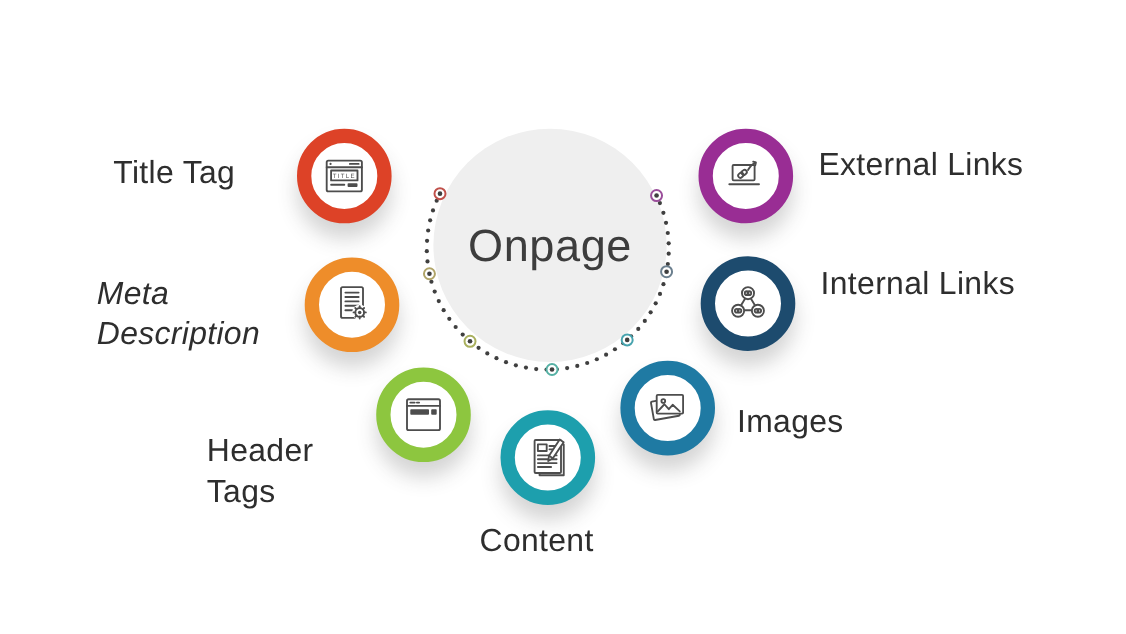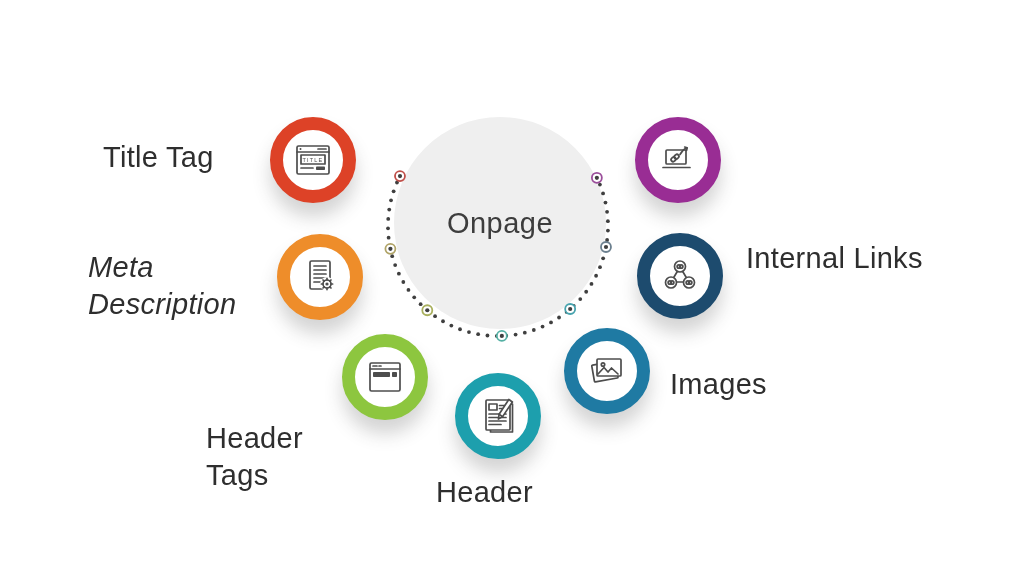--- a/index.html
+++ b/index.html
@@ -8,21 +8,21 @@
     font-family:"Liberation Sans", sans-serif;position:relative;
   }
   #stage{position:absolute;left:0;top:0;width:1024px;height:576px;}
 
   .center-circle{
     position:absolute;left:394px;top:117px;width:212px;height:212px;
     border-radius:50%;display:flex;flex-direction:column;
     align-items:center;justify-content:center;
   }
   .center-title{
-    font-size:29px;font-weight:500;letter-spacing:.5px;line-height:41px;
+    font-size:41px;font-weight:500;letter-spacing:.5px;line-height:41px;
     text-align:center;
   }
 
   #ring-svg{position:absolute;left:0;top:0;width:1024px;height:576px;pointer-events:none;}
 
   .badge{
     position:absolute;width:60px;height:60px;border-radius:50%;
     border:13px solid #ccc;background:#ffffff;
     box-shadow:0 14px 18px rgba(60,60,60,.22);
     display:flex;align-items:center;justify-content:center;
@@ -170,38 +170,38 @@
   <div class="badge" style="left: 342px; top: 334px; border-color: rgb(141, 198, 63);">
     <svg width="44" height="44" viewBox="0 0 44 44">
       <rect class="ic" x="7" y="8" width="30" height="28" rx="1.5"></rect>
       <line class="ic" x1="7" y1="14" x2="37" y2="14"></line>
       <line class="ic" x1="10" y1="11" x2="14" y2="11"></line>
       <line class="ic" x1="16" y1="11" x2="18" y2="11"></line>
       <rect class="ic-fill" x="10" y="17" width="17" height="5" rx="0.8"></rect>
       <rect class="ic-fill" x="29" y="17" width="5" height="5" rx="0.8"></rect>
     </svg>
   </div>
-  <div class="node-label" style="left:206px;top:392px;width:150px;margin-top:28px;">Header Tags</div>
+  <div class="node-label" style="left:188px;top:392px;width:150px;">Header Tags</div>
 
   <div class="badge" style="left: 455px; top: 373px; border-color: rgb(29, 159, 173);">
     <svg width="44" height="44" viewBox="0 0 44 44">
       <path class="ic" d="M34 10 h2.5 v28 h-22 v-2.5"></path>
       <rect class="ic ic-white" x="10" y="6" width="24" height="30" rx="1"></rect>
       <rect class="ic" x="13" y="10" width="8" height="6"></rect>
       <line class="ic" x1="23.5" y1="11.5" x2="30" y2="11.5"></line>
       <line class="ic" x1="23.5" y1="14.5" x2="30" y2="14.5"></line>
       <line class="ic" x1="13" y1="20" x2="30" y2="20"></line>
       <line class="ic" x1="13" y1="23.5" x2="30" y2="23.5"></line>
       <line class="ic" x1="13" y1="27" x2="30" y2="27"></line>
       <line class="ic" x1="13" y1="30.5" x2="25" y2="30.5"></line>
       <path class="ic ic-white" d="M32.8 5.5 l3.6 2.5 -9.8 14.6 -4.2 2.5 .7 -4.8 z"></path>
       <line class="ic" x1="23.1" y1="20.3" x2="26.6" y2="22.6"></line>
     </svg>
   </div>
-  <div class="node-label" style="left:436px;top:474px;">Header</div>
+  <div class="node-label" style="left:436px;top:474px;">Content</div>
 
   <div class="badge" style="left: 564px; top: 328px; border-color: rgb(31, 122, 163);">
     <svg width="44" height="44" viewBox="0 0 44 44">
       <rect class="ic" x="8" y="14" width="24" height="17" rx="1" transform="rotate(-10 20 23)"></rect>
       <rect class="ic ic-white" x="12" y="10" width="24" height="17" rx="1"></rect>
       <circle class="ic" cx="18" cy="15.5" r="1.7"></circle>
       <path class="ic" d="M13 25 l6 -6.5 4 4.5 3.5 -4 6.5 6"></path>
     </svg>
   </div>
   <div class="node-label" style="left:670px;top:366px;">Images</div>
@@ -231,14 +231,15 @@
       <rect class="ic" x="10" y="12" width="20" height="14" rx="1"></rect>
       <path class="ic" d="M7 29.5 h27" stroke-width="2.4"></path>
       <g class="ic" stroke-width="1.4" transform="rotate(-40 19 20)">
         <rect x="14.5" y="18" width="5" height="4" rx="2"></rect>
         <rect x="18.5" y="18" width="5" height="4" rx="2"></rect>
       </g>
       <path class="ic" d="M24 16.5 C26 13, 27.8 11.2, 30.5 10"></path>
       <path class="ic" d="M28.7 9 l2.5 .7 -.6 2.6"></path>
     </svg>
   </div>
+  <div class="node-label" style="left:744px;top:132px;">External Links</div>
 
 </div>
 
 </body></html>

